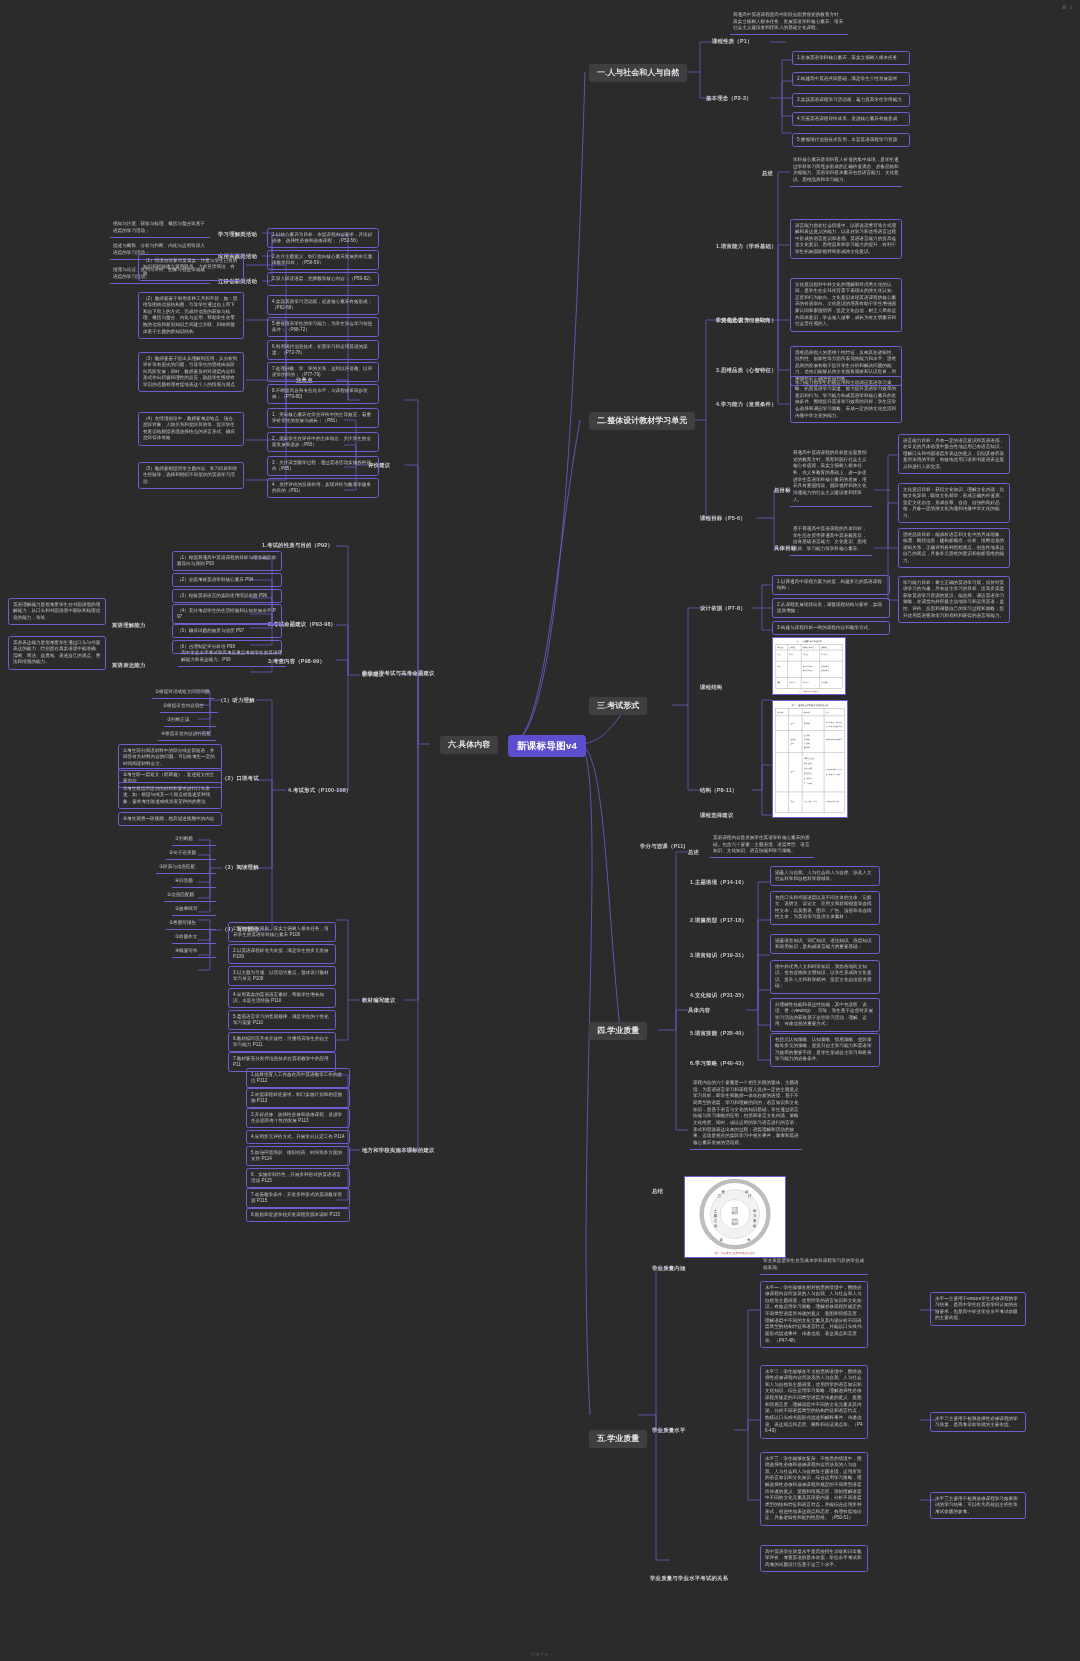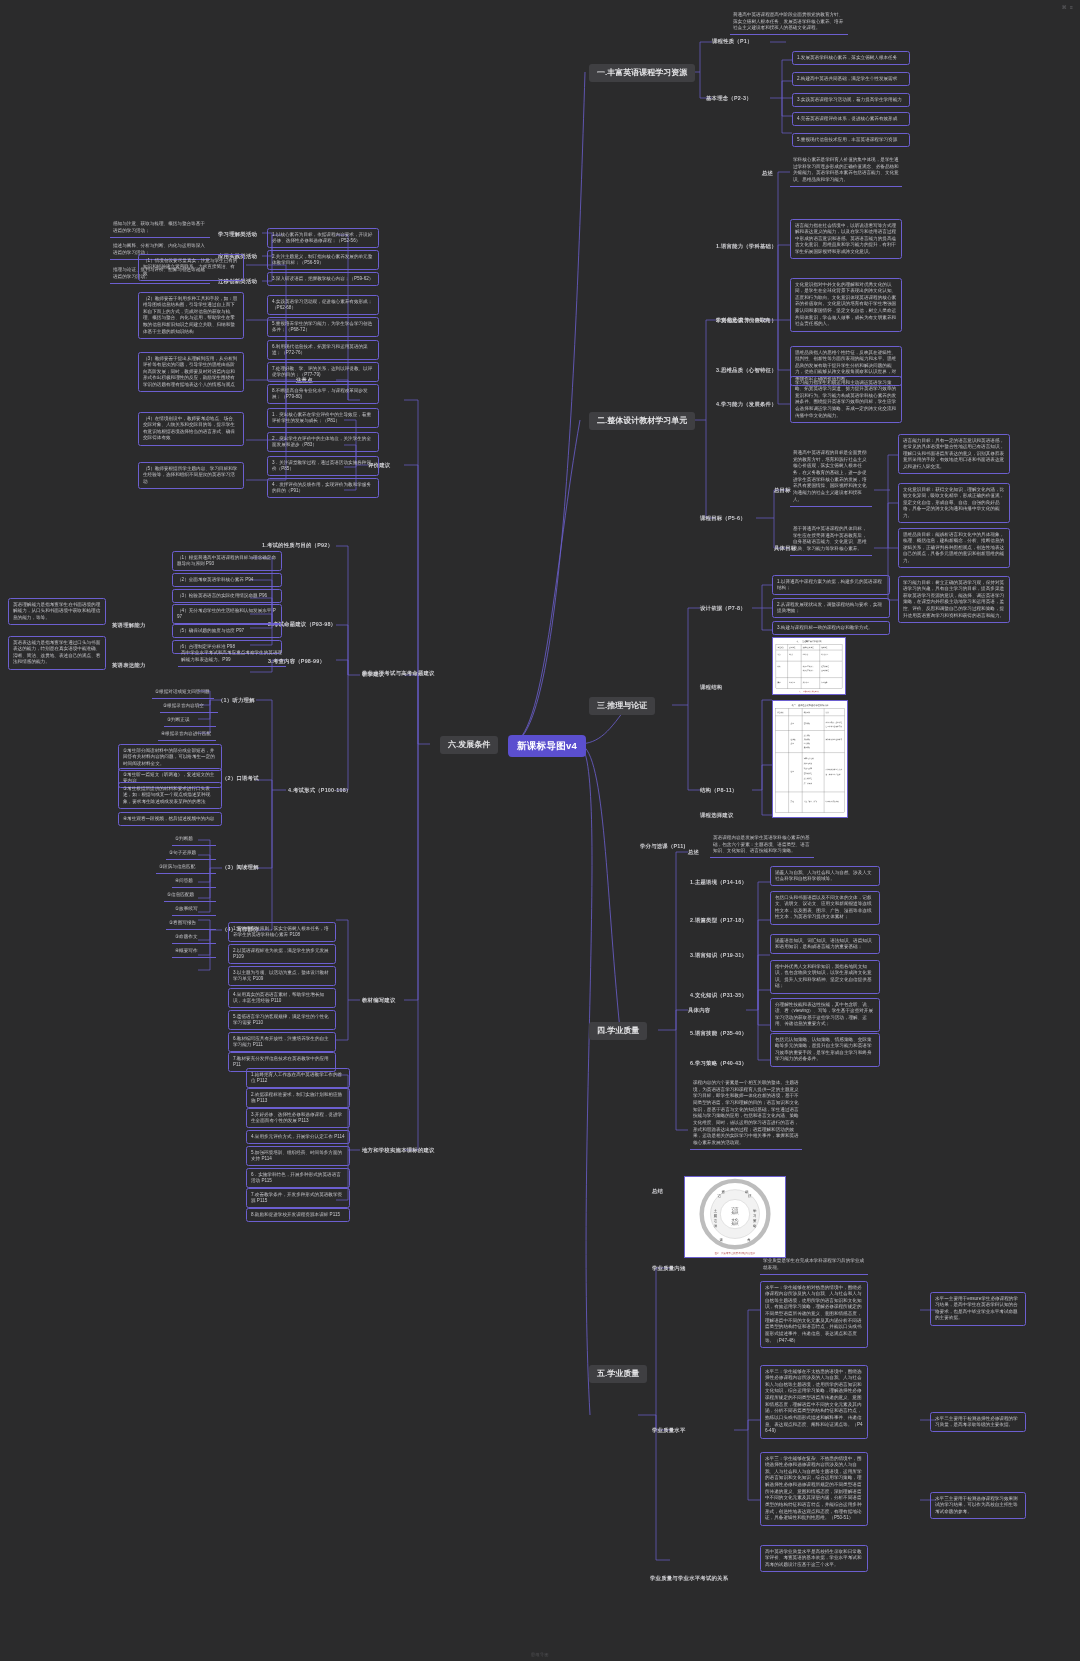--- a/index.html
+++ b/index.html
@@ -222,21 +222,21 @@
       <path d="M210 930 L 210 970 L 198 970"></path>
       <path d="M360 1000 L 348 1000 L 348 920 L 336 920"></path>
       <path d="M348 1000 L 348 1040 L 336 1040"></path>
       <path d="M360 1150 L 348 1150 L 348 1075 L 336 1075"></path>
       <path d="M348 1150 L 348 1200 L 336 1200"></path>
     </g>
   </svg>
 
   <div class="node n-root" style="left:508px; top:735px;">新课标导图v4</div>
 
-  <div class="node n-l1" style="left:589px; top:64px;">一.丰富英语课程学习资源</div>
+  <div class="node n-l1" style="left:589px; top:64px;">一.人与社会和人与自然</div>
 
   <div class="node n-l2" style="left:712px; top:38px;">课程性质（P1）</div>
   <div class="node n-plain" style="left:730px; top:10px; width:118px;">普通高中英语课程是高中阶段全面贯彻党的教育方针、落实立德树人根本任务、发展英语学科核心素养、培养社会主义建设者和接班人的基础文化课程。</div>
 
   <div class="node n-l2" style="left:706px; top:95px;">基本理念（P2-3）</div>
   <div class="node n-box" style="left:792px; top:51px; width:118px;">1.发展英语学科核心素养，落实立德树人根本任务</div>
   <div class="node n-box" style="left:792px; top:72px; width:118px;">2.构建高中英语共同基础，满足学生个性发展需求</div>
   <div class="node n-box" style="left:792px; top:93px; width:118px;">3.实践英语课程学习活动观，着力提高学生学用能力</div>
   <div class="node n-box" style="left:792px; top:112px; width:118px;">4.完善英语课程评价体系，促进核心素养有效形成</div>
   <div class="node n-box" style="left:792px; top:133px; width:118px;">5.重视现代信息技术应用，丰富英语课程学习资源</div>
@@ -266,21 +266,21 @@
   <div class="node n-plain" style="left:790px; top:448px; width:82px;">普通高中英语课程的目标是全面贯彻党的教育方针，培育和践行社会主义核心价值观，落实立德树人根本任务，在义务教育的基础上，进一步促进学生英语学科核心素养的发展，培养具有爱国情操、国际视野和跨文化沟通能力的社会主义建设者和接班人。</div>
 
   <div class="node n-l2" style="left:774px; top:545px;">具体目标</div>
   <div class="node n-plain" style="left:790px; top:524px; width:82px;">基于普通高中英语课程的具体目标，学生应在接受普通高中英语教育后，自身基础语言能力、文化意识、思维品质、学习能力等学科核心素养。</div>
 
   <div class="node n-box" style="left:898px; top:434px; width:112px;">语言能力目标：具有一定的语言意识和英语语感，在常见的具体语境中整合性地运用已有语言知识，理解口头和书面语篇所表达的意义，识别其修辞表意所采用的手段，有效地使用口语和书面语表达意义和进行人际交流。</div>
   <div class="node n-box" style="left:898px; top:483px; width:112px;">文化意识目标：获得文化知识，理解文化内涵，比较文化异同，吸取文化精华，形成正确的价值观，坚定文化自信，形成自尊、自信、自强的良好品格，具备一定的跨文化沟通和传播中华文化的能力。</div>
   <div class="node n-box" style="left:898px; top:528px; width:112px;">思维品质目标：能辨析语言和文化中的具体现象，梳理、概括信息，建构新概念，分析、推断信息的逻辑关系，正确评判各种思想观点，创造性地表达自己的观点，具备多元思维的意识和创新思维的能力。</div>
   <div class="node n-box" style="left:898px; top:576px; width:112px;">学习能力目标：树立正确的英语学习观，保持对英语学习的兴趣，具有自主学习的目标，提高多渠道获取英语学习资源的意识，能选择、调适英语学习策略，在课堂内外积极主动地学习和运用英语，监控、评价、反思和调整自己的学习过程和策略，提升使用英语查询学习和资料和获得的语言和能力。</div>
 
-  <div class="node n-l1" style="left:589px; top:697px;">三.推理与论证</div>
+  <div class="node n-l1" style="left:589px; top:697px;">三.考试形式</div>
 
   <div class="node n-l2" style="left:700px; top:605px;">设计依据（P7-8）</div>
   <div class="node n-box" style="left:772px; top:575px; width:118px;">1.以普通高中课程方案为依据，构建多元的英语课程结构；</div>
   <div class="node n-box" style="left:772px; top:598px; width:118px;">2.从课程发展现状出发，调整课程结构与要求，实现提质增效；</div>
   <div class="node n-box" style="left:772px; top:621px; width:118px;">3.构建与课程目标一致的课程内容和教学方式。</div>
 
   <div class="node n-l2" style="left:700px; top:787px;">结构（P8-11）</div>
   <div class="node n-l2" style="left:700px; top:684px;">课程结构</div>
 
   <div class="pic" style="left:772px; top:637px; width:74px; height:58px;">
@@ -420,39 +420,39 @@
           <text x="30" y="-34">技</text>
             <text x="24" y="-44">能</text>
           <text x="-28" y="56">素</text>
             <text x="28" y="56">养</text>
         </g>
       </g>
       <text x="102" y="158" font-size="5" fill="#b04a4a" text-anchor="middle" font-family="DejaVu Sans">图2　六要素整合的英语课程内容图示</text>
     </svg>
   </div>
 
-  <div class="node n-l1" style="left:589px; top:1365px;">五.学业质量</div>
+  <div class="node n-l1" style="left:589px; top:1430px;">五.学业质量</div>
 
   <div class="node n-l2" style="left:652px; top:1265px;">学业质量内涵</div>
   <div class="node n-plain" style="left:760px; top:1256px; width:108px;">学业质量是学生在完成本学科课程学习后的学业成就表现。</div>
 
   <div class="node n-l2" style="left:652px; top:1427px;">学业质量水平</div>
 
   <div class="node n-box" style="left:760px; top:1281px; width:108px;">水平一：学生能够在相对熟悉的情境中，围绕必修课程内容所涉及的人与自我、人与社会和人与自然等主题语境，使用所学的语言知识和文化知识，有效运用学习策略，理解必修课程所规定的不同类型语篇所传递的意义、意图和情感态度，理解语篇中不同的文化元素及其内涵分析不同语篇类型的结构特征和语言特点，并能以口头或书面形式描述事件、传递信息、表达观点和态度等。（P47-48）</div>
   <div class="node n-box" style="left:760px; top:1365px; width:108px;">水平二：学生能够在不太熟悉的语境中，围绕选择性必修课程内容所涉及的人与自我、人与社会和人与自然等主题语境，使用所学的语言知识和文化知识，综合运用学习策略，理解选择性必修课程所规定的不同类型语篇所传递的意义、意图和情感态度，理解语篇中不同的文化元素及其内涵，分析不同语篇类型的结构特征和语言特点，熟练以口头或书面形式描述和解释事件、传递信息、表达观点和态度、阐释和论证观点等。（P46-49)</div>
   <div class="node n-box" style="left:760px; top:1452px; width:108px;">水平三：学生能够在复杂、不熟悉的情境中，围绕选择性必修和选修课程内容所涉及的人与自我、人与社会和人与自然等主题语境，运用所学的语言知识和文化知识，综合运用学习策略，理解选择性必修和选修课程所规定的不同类型语篇所传递的意义、意图和情感态度，深刻理解语篇中不同的文化元素及其深层内涵，分析不同语篇类型的结构特征和语言特点，并能综合运用多种形式，创造性地表达观点和态度，有理有据地论证，具备逻辑性和批判性思维。（P50-51）</div>
 
   <div class="node n-box" style="left:930px; top:1292px; width:96px;">水平一主要用于ensure学生必修课程的学习结果，是高中学生在英语学科认知的合格要求，也是高中毕业学业水平考试命题的主要依据。</div>
   <div class="node n-box" style="left:930px; top:1412px; width:96px;">水平二主要用于检测选择性必修课程的学习质量，是高考录取等级的主要依据。</div>
   <div class="node n-box" style="left:930px; top:1492px; width:96px;">水平三主要用于检测选修课程学习效果测试的学习结果，可以作为高校自主招生等考试命题的参考。</div>
 
   <div class="node n-l2" style="left:650px; top:1575px;">学业质量与学业水平考试的关系</div>
   <div class="node n-box" style="left:760px; top:1545px; width:108px;">高中英语学业质量水平是高校招生录取和日常教学评价、考查英语的基本依据，学业水平考试和高考的试题设计应基于这三个水平。</div>
 
-  <div class="node n-l1" style="left:440px; top:736px;">六.发展条件</div>
+  <div class="node n-l1" style="left:440px; top:736px;">六.具体内容</div>
 
   <div class="node n-l2" style="left:362px; top:671px;">教学建议</div>
 
   <div class="node n-l2" style="left:218px; top:231px;">学习理解类活动</div>
   <div class="node n-plain" style="left:110px; top:219px; width:100px;">感知与注意、获取与梳理、概括与整合等基于语篇的学习活动；</div>
   <div class="node n-l2" style="left:218px; top:253px;">应用实践类活动</div>
   <div class="node n-plain" style="left:110px; top:241px; width:100px;">描述与阐释、分析与判断、内化与运用等深入语篇的学习活动；</div>
   <div class="node n-l2" style="left:218px; top:278px;">迁移创新类活动</div>
   <div class="node n-plain" style="left:110px; top:265px; width:100px;">推理与论证、批判与评价、想象与创造等超越语篇的学习活动。</div>
 

